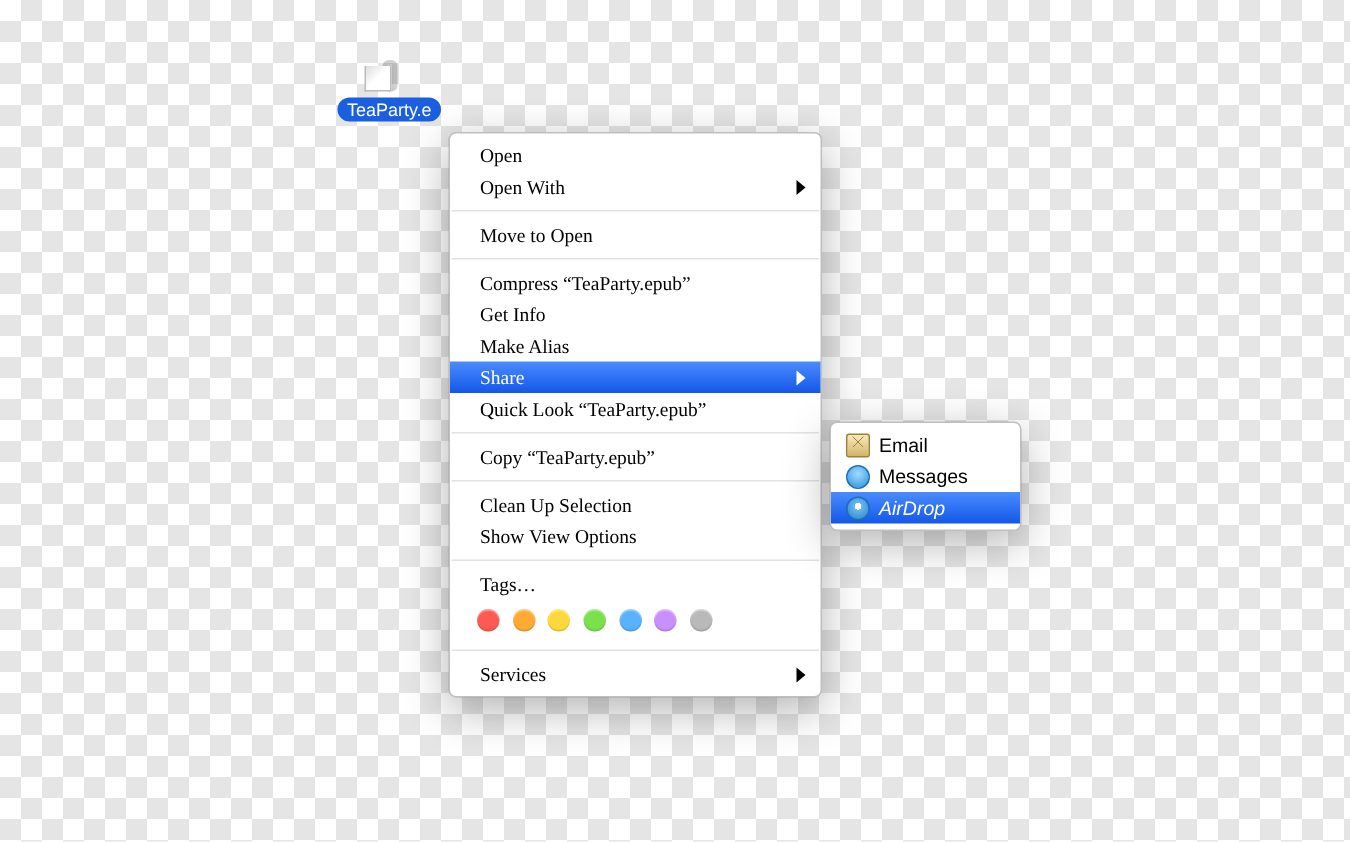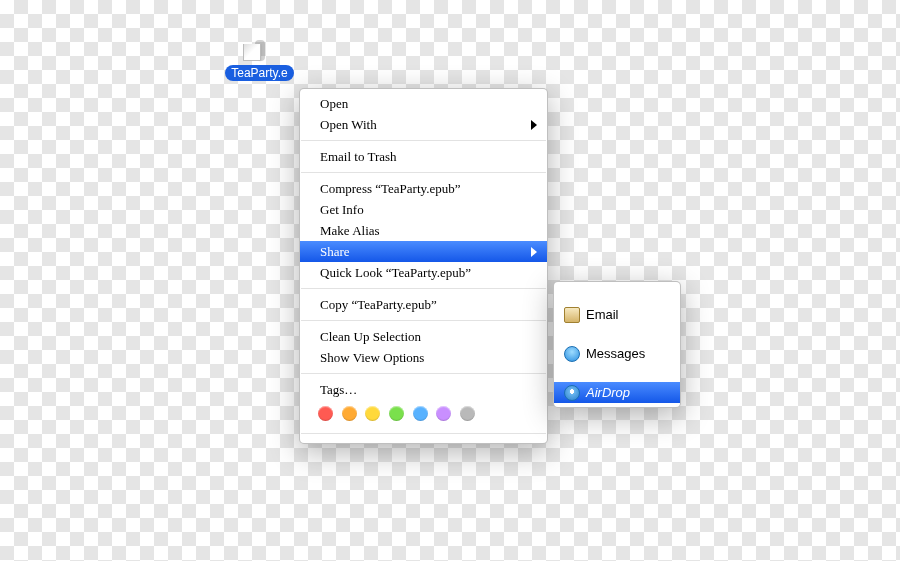--- a/index.html
+++ b/index.html
@@ -129,21 +129,20 @@
   .share-menu {
     left: 553px;
     top: 281px;
     width: 126px;
   }
   .share-item {
     display: flex;
     align-items: center;
     padding: 2px 12px 2px 10px;
     line-height: 17px;
-    margin-top: 18px;
   }
   .share-item.highlight {
     background: linear-gradient(#4a8cff, #1457e8);
     color: #fff;
     font-style: italic;
   }
   .share-icon {
     width: 16px; height: 16px;
     margin-right: 6px;
     flex: 0 0 16px;
@@ -192,21 +191,21 @@
 <div class="menu main-menu">
   <div class="menu-item">
     <span>Open</span>
   </div>
   <div class="menu-item">
     <span>Open With</span>
     <span class="submenu-arrow"></span>
   </div>
   <hr class="menu-sep">
   <div class="menu-item">
-    <span>Email to Trash</span>
+    <span>Move to Open</span>
   </div>
   <hr class="menu-sep">
   <div class="menu-item">
     <span>Compress “TeaParty.epub”</span>
   </div>
   <div class="menu-item">
     <span>Get Info</span>
   </div>
   <div class="menu-item">
     <span>Make Alias</span>
@@ -236,20 +235,24 @@
   <div class="tag-row">
     <span class="tag-dot" style="background:#ff5a52;"></span>
     <span class="tag-dot" style="background:#ffaa33;"></span>
     <span class="tag-dot" style="background:#ffd93b;"></span>
     <span class="tag-dot" style="background:#7ae04c;"></span>
     <span class="tag-dot" style="background:#58b2ff;"></span>
     <span class="tag-dot" style="background:#c98fff;"></span>
     <span class="tag-dot" style="background:#b9b9b9;"></span>
   </div>
   <hr class="menu-sep">
+  <div class="menu-item">
+    <span>Services</span>
+    <span class="submenu-arrow"></span>
+  </div>
 </div>
 
 <div class="menu share-menu">
   <div class="share-item">
     <span class="share-icon icon-email"></span>
     <span>Email</span>
   </div>
   <div class="share-item">
     <span class="share-icon icon-messages"></span>
     <span>Messages</span>

